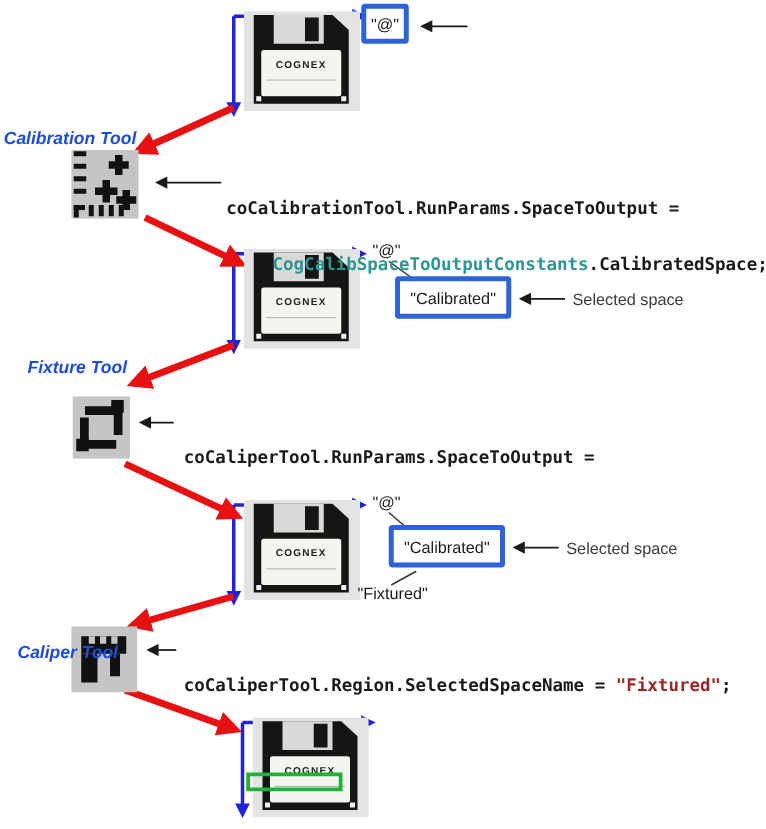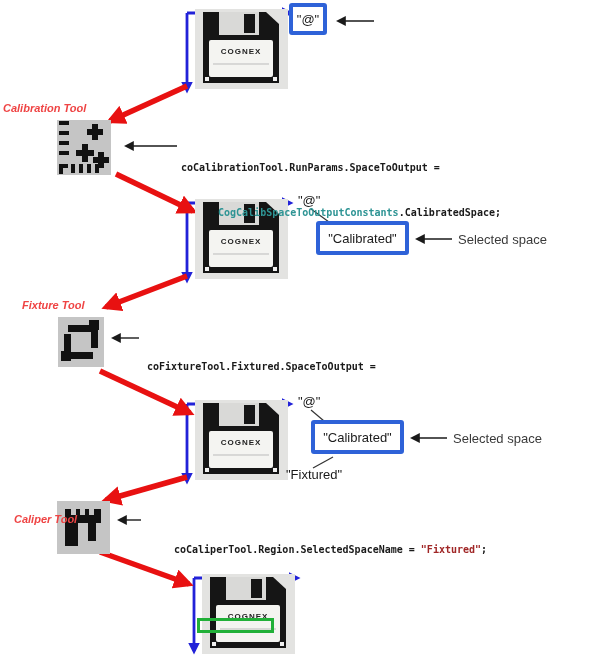--- a/index.html
+++ b/index.html
@@ -3,37 +3,37 @@
 <meta charset="utf-8">
 <style>
   html,body{margin:0;padding:0;background:#fff;}
   #canvas{
     position:relative;width:613px;height:663px;background:#ffffff;overflow:hidden;
     font-family:"Liberation Sans", sans-serif;
   }
   .overlay{position:absolute;left:0;top:0;z-index:1;}
   .floppy,.toolicon{position:absolute;z-index:2;}
   .tool-title{
-    position:absolute;z-index:3;font-size:11px;font-weight:bold;font-style:italic;
-    color:#ef4444;white-space:nowrap;
+    position:absolute;z-index:3;font-size:14px;font-weight:bold;font-style:italic;
+    color:#1d4ed8;white-space:nowrap;
   }
   .annot{
     position:absolute;z-index:3;font-size:13px;color:#3a3a3a;white-space:nowrap;
   }
   .space-label{
     position:absolute;z-index:3;font-size:13px;color:#1a1a1a;white-space:nowrap;
   }
   .blue-box{
     position:absolute;z-index:4;background:#ffffff;border:4px solid #2e62d8;
     border-radius:3px;display:flex;align-items:center;justify-content:center;
     font-size:13px;color:#1a1a1a;box-sizing:border-box;white-space:nowrap;
   }
   .code{
     position:absolute;z-index:3;font-family:"DejaVu Sans Mono", monospace;
-    font-size:10px;font-weight:bold;color:#1a1a1a;line-height:15px;white-space:pre;
+    font-size:14px;font-weight:bold;color:#1a1a1a;line-height:15px;white-space:pre;
   }
   .code .cls{color:#2e9494;}
   .code .str{color:#a02626;}
   .code .indent1{padding-left:37px;}
   .code .indent2{padding-left:38px;}
   .green-region{
     position:absolute;z-index:5;border:3px solid #21b038;box-sizing:border-box;
     width:77px;height:15px;left:197px;top:618px;
   }
 </style>
@@ -140,34 +140,34 @@
     <rect x="10" y="68" width="4" height="4" fill="#f0f0f0"></rect>
     <rect x="78" y="68" width="4" height="4" fill="#f0f0f0"></rect>
   </svg>
 
   <div class="space-label" style="left:298px;top:193px;">"@"</div>
   <div class="blue-box" style="left:316px;top:221px;width:93px;height:34px;">
     <span>"Calibrated"</span>
   </div>
   <div class="annot" style="left:458px;top:232px;">Selected space</div>
 
-  <div class="tool-title" style="left:22px;top:299px;text-align:center;">Fixture Tool</div>
+  <div class="tool-title" style="left:22px;top:285px;text-align:center;">Fixture Tool</div>
 
   <svg class="toolicon" style="left:58px;top:317px;" width="46" height="50" viewBox="0 0 46 50">
     <rect width="46" height="50" fill="#c5c5c5"></rect>
     <rect x="10" y="8" width="26" height="7" fill="#111"></rect>
     <rect x="31" y="3" width="10" height="10" fill="#111"></rect>
     <rect x="33" y="8" width="7" height="23" fill="#111"></rect>
     <rect x="6" y="17" width="7" height="23" fill="#111"></rect>
     <rect x="3" y="34" width="10" height="10" fill="#111"></rect>
     <rect x="10" y="35" width="25" height="7" fill="#111"></rect>
   </svg>
 
   <div class="code" style="left:147px;top:329px;">
-    <div>coFixtureTool.Fixtured.SpaceToOutput =</div>
+    <div>coCaliperTool.RunParams.SpaceToOutput =</div>
   </div>
 
   <svg class="floppy" style="left:195px;top:400px;" width="93" height="80" viewBox="0 0 93 80">
     <rect width="93" height="80" fill="#e3e3e1"></rect>
     <path d="M8,3 H71 L84,15 V74 H8 Z" fill="#151515"></path>
     <rect x="24" y="3" width="40" height="23" fill="#d9d9d7"></rect>
     <rect x="49" y="5" width="11" height="19" fill="#151515"></rect>
     <rect x="14" y="31" width="64" height="37" rx="2" fill="#f4f4f1"></rect>
     <text x="46" y="45" text-anchor="middle" font-size="8" font-weight="bold" letter-spacing="1" fill="#222" font-family="Liberation Sans, sans-serif">COGNEX</text>
     <line x1="18" y1="55" x2="74" y2="55" stroke="#bbb" stroke-width="1"></line>
@@ -187,21 +187,21 @@
   <svg class="toolicon" style="left:57px;top:501px;" width="53" height="53" viewBox="0 0 53 53">
     <rect width="53" height="53" fill="#c5c5c5"></rect>
     <rect x="8" y="8" width="36" height="14" fill="#111"></rect>
     <rect x="14" y="8" width="5" height="6" fill="#c5c5c5"></rect>
     <rect x="23" y="8" width="5" height="6" fill="#c5c5c5"></rect>
     <rect x="32" y="8" width="5" height="6" fill="#c5c5c5"></rect>
     <rect x="8" y="22" width="13" height="23" fill="#111"></rect>
     <rect x="31" y="22" width="8" height="18" fill="#111"></rect>
   </svg>
 
-  <div class="code" style="left:147px;top:512px;margin-left:27px;">
+  <div class="code" style="left:147px;top:512px;">
     <div><span>coCaliperTool.Region.SelectedSpaceName = </span><span class="str">"Fixtured"</span><span>;</span></div>
   </div>
 
   <svg class="floppy" style="left:202px;top:574px;" width="93" height="80" viewBox="0 0 93 80">
     <rect width="93" height="80" fill="#e3e3e1"></rect>
     <path d="M8,3 H71 L84,15 V74 H8 Z" fill="#151515"></path>
     <rect x="24" y="3" width="40" height="23" fill="#d9d9d7"></rect>
     <rect x="49" y="5" width="11" height="19" fill="#151515"></rect>
     <rect x="14" y="31" width="64" height="37" rx="2" fill="#f4f4f1"></rect>
     <text x="46" y="45" text-anchor="middle" font-size="8" font-weight="bold" letter-spacing="1" fill="#222" font-family="Liberation Sans, sans-serif">COGNEX</text>

